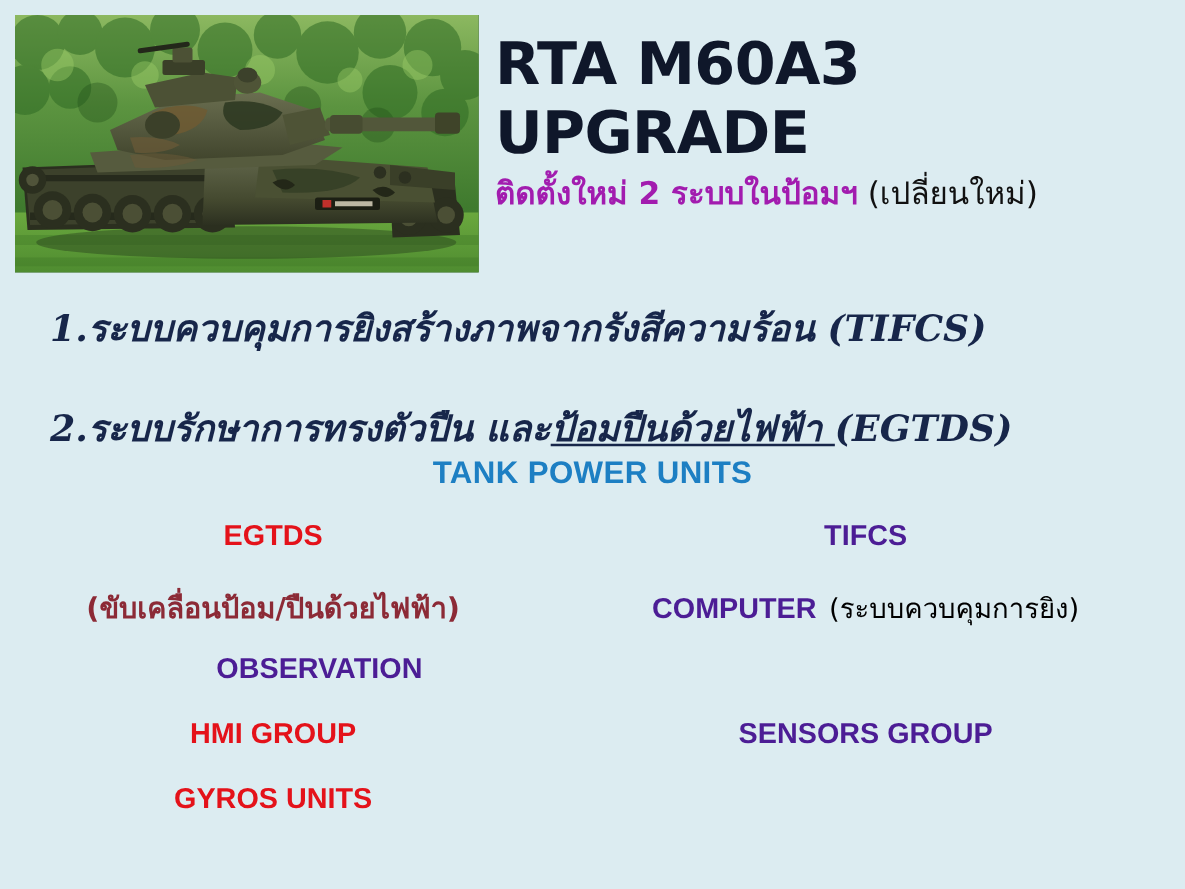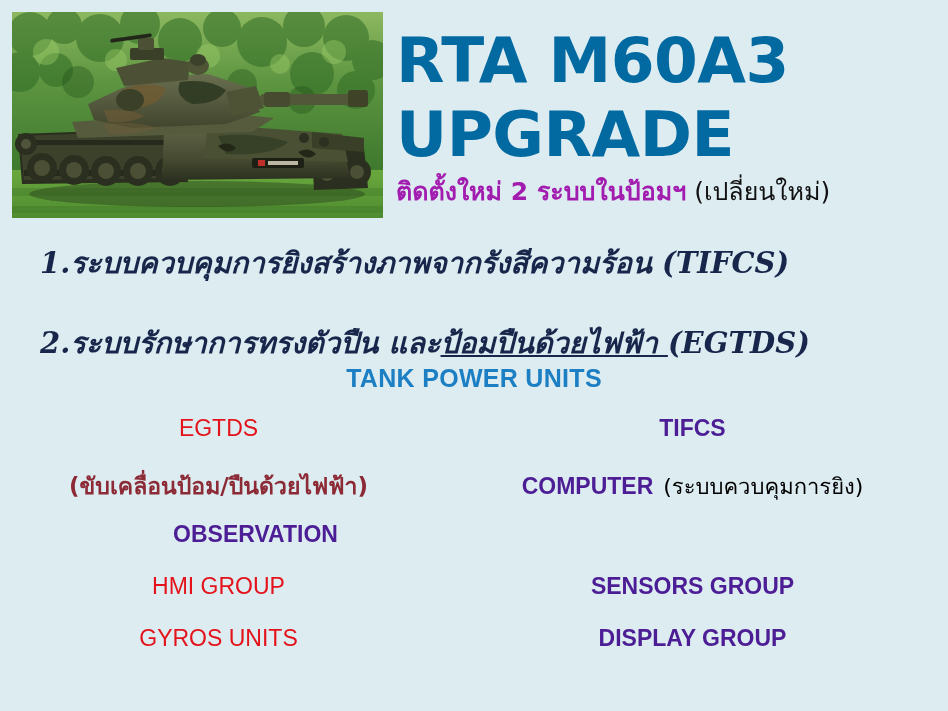--- a/index.html
+++ b/index.html
@@ -37,23 +37,23 @@
   
   #title-block {
     position: absolute;
     left: 396px;
     top: 24px;
     width: 545px;
   }
   #main-title {
     font-family: "DejaVu Sans", sans-serif;
     font-weight: bold;
-    font-size: 63px;
+    font-size: 47px;
     line-height: 1.17;
-    color: #0369a1;
+    color: #0f172a;
     letter-spacing: -0.5px;
     white-space: pre-line;
   }
   #subtitle-line {
     margin-top: 7px;
     font-family: "DejaVu Sans", sans-serif;
     font-size: 25px;
     line-height: 1.1;
     white-space: nowrap;
   }
@@ -117,21 +117,21 @@
     width: 511px;
     text-align: center;
     white-space: nowrap;
   }
   .row-heads   { height: 53px; }
   .row-sub     { height: 53px; }
   .row-group   { height: 52px; }
 
   .txt-red {
     color: #e4121a;
-    font-weight: normal;
+    font-weight: bold;
     font-family: "Liberation Sans", sans-serif;
     font-size: 23px;
     margin-top: 28px;
   }
   .txt-black {
     color: #4c1d95;
     font-weight: bold;
     font-family: "Liberation Sans", sans-serif;
     font-size: 23px;
   }
@@ -351,19 +351,16 @@
       </div>
       <div class="col-right">
         <span class="txt-black">SENSORS GROUP</span>
       </div>
     </div>
 
     <div class="group-row row-group">
       <div class="col-left">
         <span class="txt-red">GYROS UNITS</span>
       </div>
-      <div class="col-right">
-        <span class="txt-black">DISPLAY GROUP</span>
-      </div>
     </div>
 
   </div>
 </div>
 
 </body></html>

